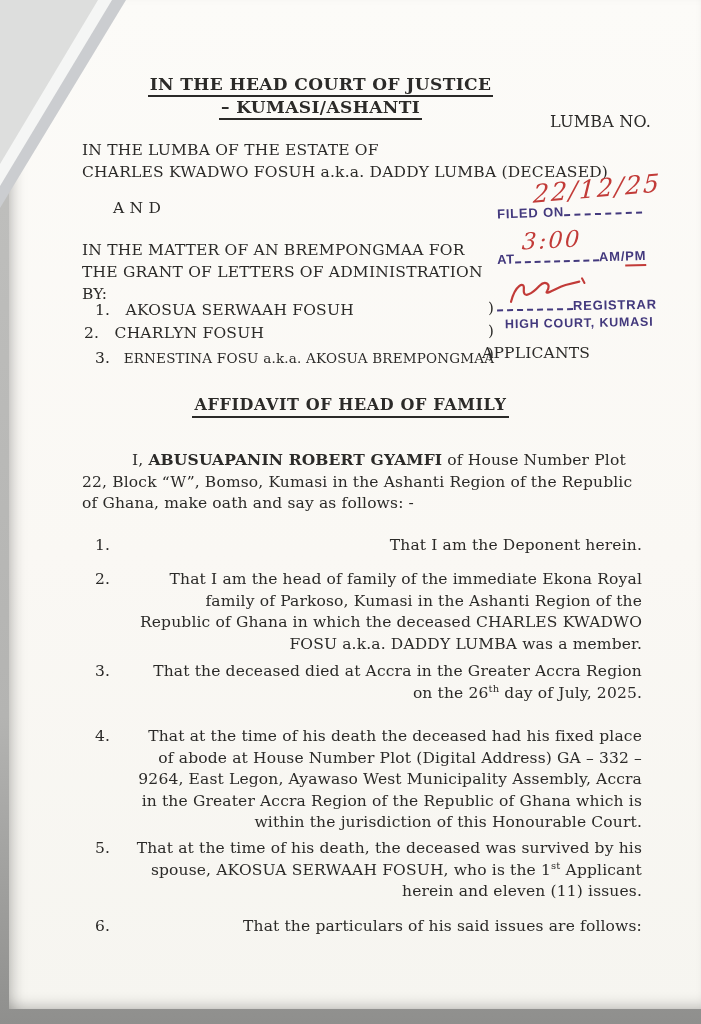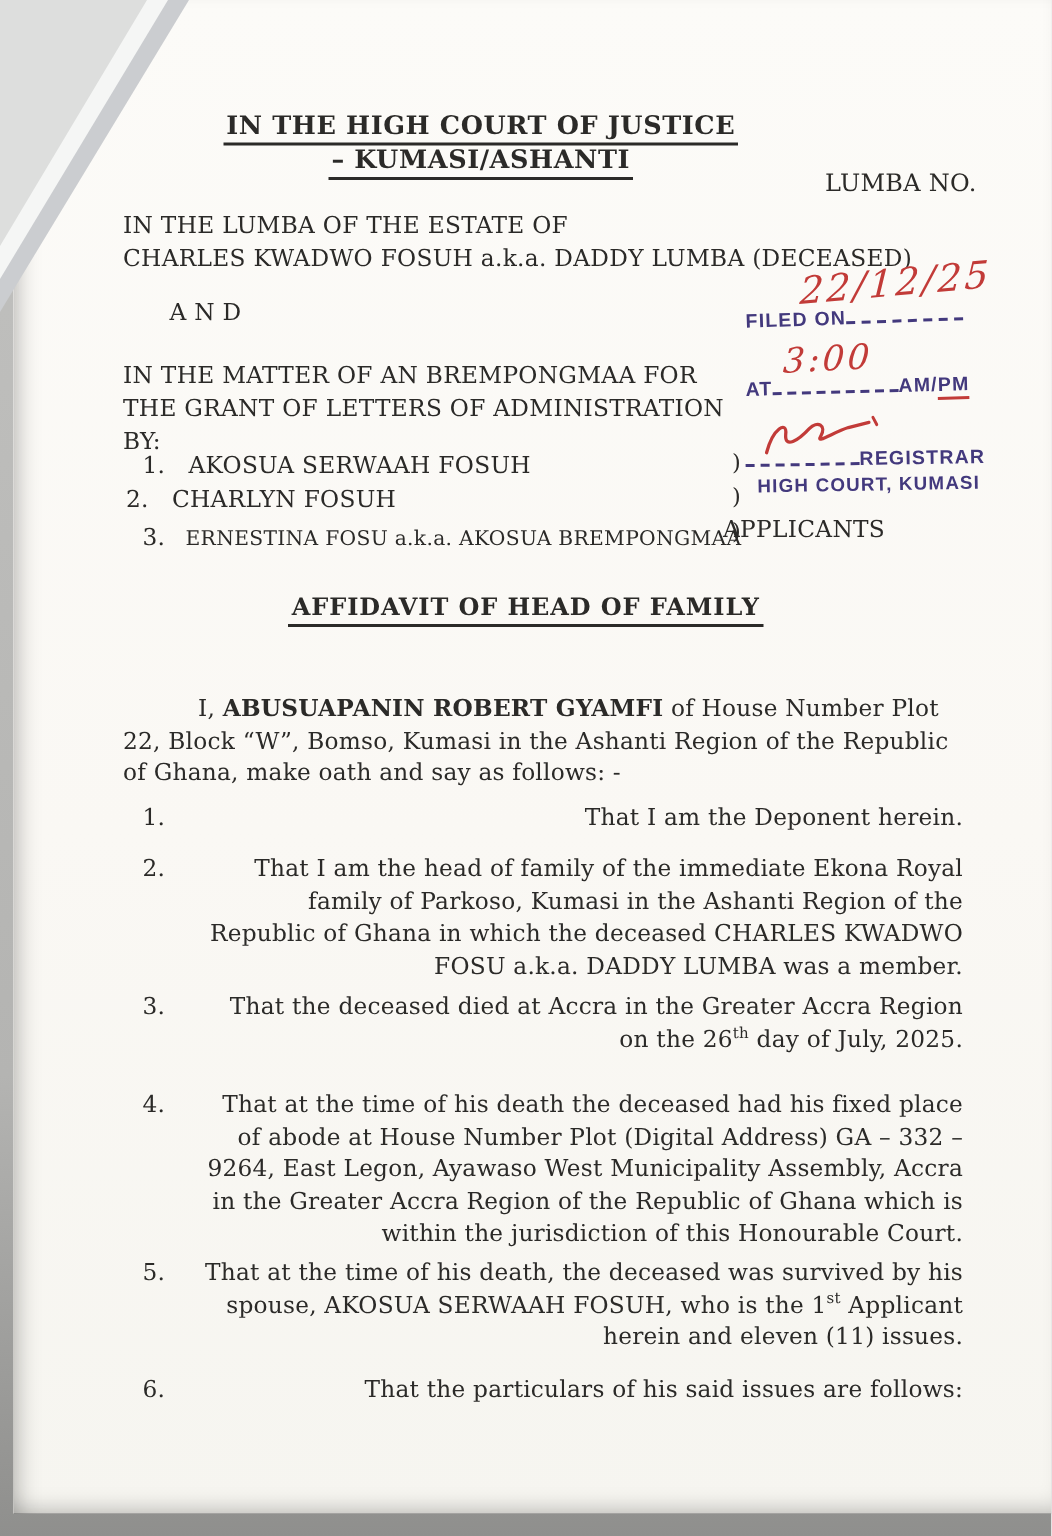--- a/index.html
+++ b/index.html
@@ -41,21 +41,21 @@
 </head>
 <body>
 
 <div class="stage">
   <div class="paper"></div>
   <div class="fold-a"></div>
   <div class="fold-b"></div>
   <div class="fold-c"></div>
 
   <div class="abs hdr" style="left:0;right:60px;top:74px;">
-    <span class="u">IN THE HIGH COURT OF JUSTICE</span><br>
+    <span class="u">IN THE HEAD COURT OF JUSTICE</span><br>
     <span class="u">– KUMASI/ASHANTI</span>
   </div>
 
   <div class="abs caps" style="left:550px;top:112px;font-size:16px;">LUMBA NO.</div>
 
   <div class="abs plain" style="left:82px;top:139px;">
     <div>IN THE LUMBA OF THE ESTATE OF</div>
     <div>CHARLES KWADWO FOSUH a.k.a. DADDY LUMBA (DECEASED)</div>
   </div>
 
@@ -101,21 +101,21 @@
   </svg>
   <div class="abs stamp" style="left:497px;top:298px;transform:rotate(-1deg);">
     <span class="dash" style="width:76px;"></span><span>REGISTRAR</span>
   </div>
   <div class="abs stamp" style="left:505px;top:316px;font-size:12.5px;transform:rotate(-1deg);">HIGH COURT, KUMASI</div>
 
   <div class="abs title" style="left:0;right:0;top:395px;text-align:center;">
     <span class="u">AFFIDAVIT OF HEAD OF FAMILY</span>
   </div>
 
-  <div class="abs body-par" style="left:82px;top:449px;width:560px;text-indent:50px;margin-top:12px;"><span>I, </span><span style="font-weight: 700;">ABUSUAPANIN ROBERT GYAMFI</span><span>  of House Number Plot 22, Block “W”, Bomso, Kumasi in the Ashanti Region of the Republic of Ghana, make oath and say as follows: -</span></div>
+  <div class="abs body-par" style="left:82px;top:449px;width:560px;text-indent:50px;"><span>I, </span><span style="font-weight: 700;">ABUSUAPANIN ROBERT GYAMFI</span><span>  of House Number Plot 22, Block “W”, Bomso, Kumasi in the Ashanti Region of the Republic of Ghana, make oath and say as follows: -</span></div>
 
   <div class="abs body-par item" style="left:82px;top:535px;width:560px;">
     <span class="num">1.</span>
     <span class="txt"><span>That I am the Deponent herein.</span></span>
   </div>
   <div class="abs body-par item" style="left:82px;top:569px;width:560px;">
     <span class="num">2.</span>
     <span class="txt"><span>That I am the head of family of the immediate Ekona Royal family of Parkoso, Kumasi in the Ashanti Region of the Republic of Ghana in which the deceased  CHARLES KWADWO FOSU a.k.a. DADDY LUMBA was a member.</span></span>
   </div>
   <div class="abs body-par item" style="left:82px;top:661px;width:560px;">

